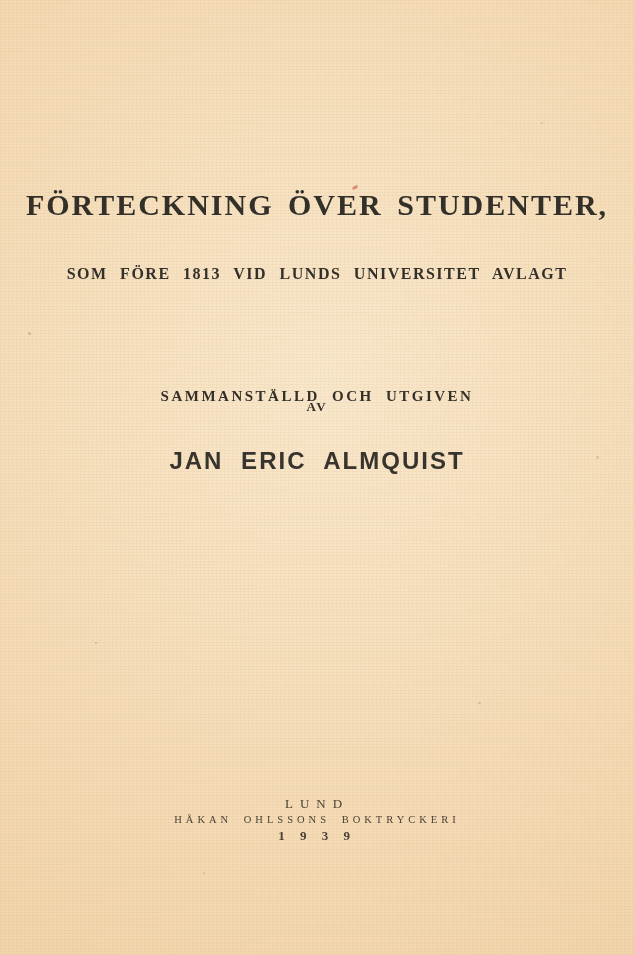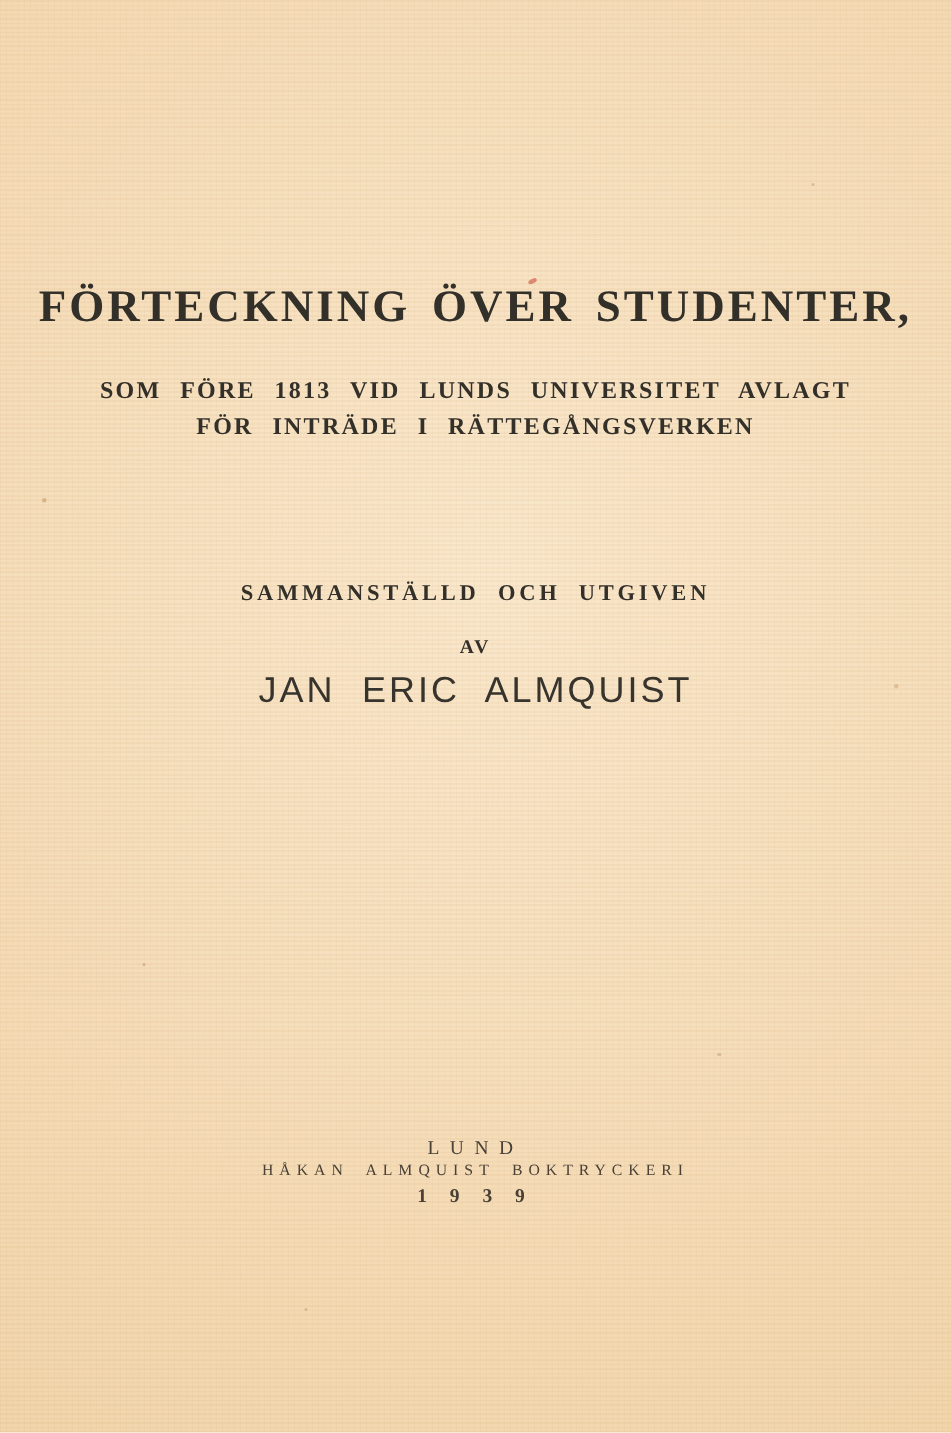--- a/index.html
+++ b/index.html
@@ -45,63 +45,64 @@
 
   .title {
     top: 188px;
     font-weight: 700;
     font-size: 30px;
     line-height: 34px;
     letter-spacing: 2px;
     word-spacing: 5px;
   }
 
-  .subtitle { top: 249px; }
+  .subtitle { top: 262px; }
   .subtitle .line {
     font-weight: 700;
     font-size: 16px;
     line-height: 24px;
     letter-spacing: 1.5px;
     word-spacing: 7px;
   }
 
   .byline {
     top: 386px;
     font-weight: 700;
     font-size: 15px;
     line-height: 20px;
     letter-spacing: 2.5px;
     word-spacing: 6px;
   }
 
   .byline-connector {
-    top: 421px;
+    top: 397px;
     font-weight: 700;
     font-size: 13px;
     line-height: 20px;
     letter-spacing: 2px;
   }
 
   .author {
     top: 447px;
     font-family: "Liberation Sans", sans-serif;
-    font-weight: 400;
+    font-weight: 700;
     font-size: 24px;
     line-height: 28px;
     letter-spacing: 2px;
     word-spacing: 9px;
     color: #37332d;
   }
 
   .imprint { top: 756px; color: var(--imprint-ink); }
   .imprint .city {
     font-size: 13px;
     line-height: 17px;
     letter-spacing: 7px;
     font-weight: 400;
+    margin-top: 39px;
   }
   .imprint .printer {
     font-size: 10.5px;
     line-height: 15px;
     letter-spacing: 4px;
     word-spacing: 5px;
     font-weight: 400;
   }
   .imprint .year {
     font-size: 13px;
@@ -131,27 +132,26 @@
   <span class="speck s3"></span>
   <span class="speck s4"></span>
   <span class="speck s5"></span>
   <span class="speck s6"></span>
   <span class="speck s7"></span>
 
   <div class="tblock title">FÖRTECKNING ÖVER STUDENTER,</div>
 
   <div class="tblock subtitle">
     <div class="line">SOM FÖRE 1813 VID LUNDS UNIVERSITET AVLAGT</div>
-    <div class="line">FÖR INTRÄDE I RÄTTEGÅNGSVERKEN</div>
   </div>
 
   <div class="tblock byline">SAMMANSTÄLLD OCH UTGIVEN</div>
 
   <div class="tblock byline-connector">AV</div>
 
   <div class="tblock author">JAN ERIC ALMQUIST</div>
 
   <div class="tblock imprint">
     <div class="city">LUND</div>
-    <div class="printer">HÅKAN ALMQUIST BOKTRYCKERI</div>
+    <div class="printer">HÅKAN OHLSSONS BOKTRYCKERI</div>
     <div class="year">1 9 3 9</div>
   </div>
 </div>
 
 </body></html>

